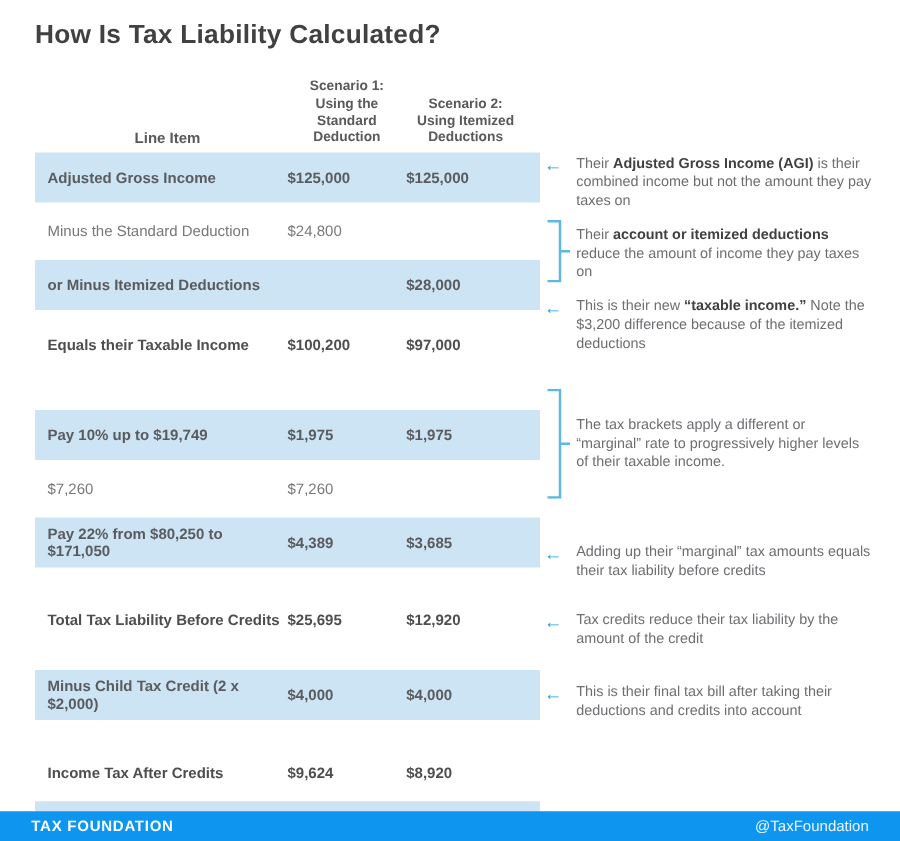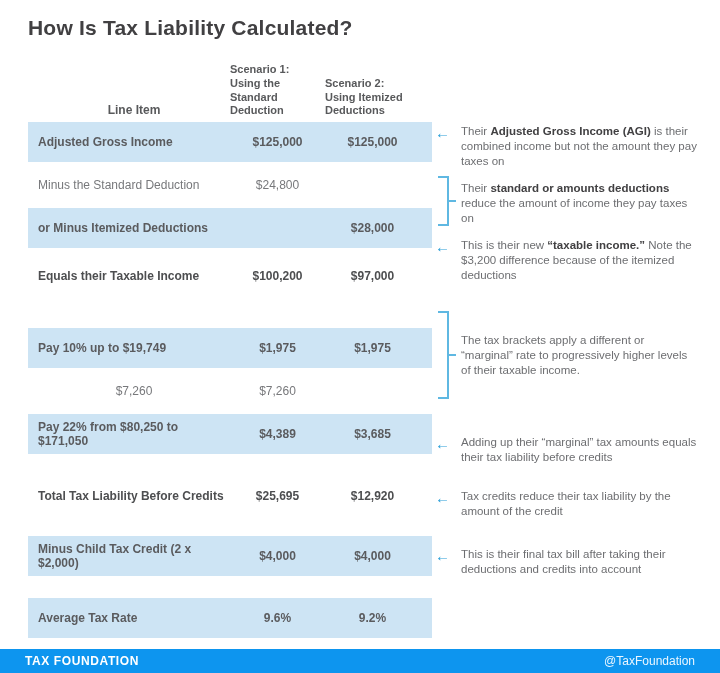--- a/index.html
+++ b/index.html
@@ -12,36 +12,36 @@
     font-size:21px; font-weight:700; color:#414042; letter-spacing:.2px;text-align:center;
   }
   
   .table-wrap { position:absolute; left:28px; top:56px; width:404px; }
   .table-header {
     display:grid; grid-template-columns:1fr 95px 95px;
     padding:0 12px 4px 10px; align-items:end; min-height:62px;
   }
   .th { font-size:11px; font-weight:700; color:#58595b; line-height:1.25; }
   .th.lineitem { font-size:12px; text-align:center; }
-  .th.scenario { white-space:pre-line; }
+  .th.scenario { text-align:center; white-space:pre-line; }
   .row-group { margin:0; }
   .g1 { margin-top:8px; }
   .g2 { margin-top:32px; }
   .g3 { margin-top:22px; }
   .g4 { margin-top:20px; }
   .g5 { margin-top:22px; }
   .row {
     display:grid; grid-template-columns:1fr 95px 95px;
     height:40px; align-items:center; padding:0 12px 0 10px;
     margin-bottom:3px; font-size:12px; color:#77787b; font-weight:400;
     background:transparent;
   }
   .row.highlight { background:#cde4f4; color:#5a5b5e; font-weight:600; }
   .row.strong { color:#4d4e50; font-weight:700; }
-  .row .val { text-align:center; }
+  .row .val { text-align:left; }
   
   .anno {
     position:absolute; left:435px; width:262px; padding-left:26px;
     font-size:11.5px; line-height:1.3; color:#6d6e71; box-sizing:border-box;
   }
   .anno b { color:#414042; font-weight:700; }
   .anno .marker {
     position:absolute; left:0; top:1px; color:#2a9fd8;
     font-size:15px; font-weight:700; line-height:1;
   }
@@ -133,41 +133,46 @@
           </div>
         </div>
         <div class="row-group g4">
           <div class="row highlight">
             <span class="lbl">Minus Child Tax Credit (2 x $2,000)</span>
             <span class="val">$4,000</span>
             <span class="val">$4,000</span>
           </div>
         </div>
         <div class="row-group g5">
+          <div class="row strong">
+            <span class="lbl">Income Tax After Credits</span>
+            <span class="val">$9,624</span>
+            <span class="val">$8,920</span>
+          </div>
           <div class="row highlight">
             <span class="lbl">Average Tax Rate</span>
             <span class="val">9.6%</span>
             <span class="val">9.2%</span>
           </div>
         </div>
       </div>
   </div>
 
   <div class="anno a1">
     <span class="marker">←</span>
     <span><span>Their </span><b>Adjusted Gross Income (AGI)</b><span> is their combined income but not the amount they pay taxes on</span></span>
   </div>
 
   <div class="anno a2">
     <span class="bracket">
       <svg width="20" height="50" viewBox="0 0 20 50">
           <path d="M1 1 H11 V49 H1 M11 25 H19" fill="none" stroke="#5fb8e2" stroke-width="2"></path>
         </svg>
     </span>
-    <span><span>Their </span><b>standard or amounts deductions</b><span> reduce the amount of income they pay taxes on</span></span>
+    <span><span>Their </span><b>account or itemized deductions</b><span> reduce the amount of income they pay taxes on</span></span>
   </div>
 
   <div class="anno a3">
     <span class="marker">←</span>
     <span><span>This is their new </span><b>“taxable income.”</b><span> Note the $3,200 difference because of the itemized deductions</span></span>
   </div>
 
   <div class="anno a4">
     <span class="bracket">
       <svg width="20" height="88" viewBox="0 0 20 88">

